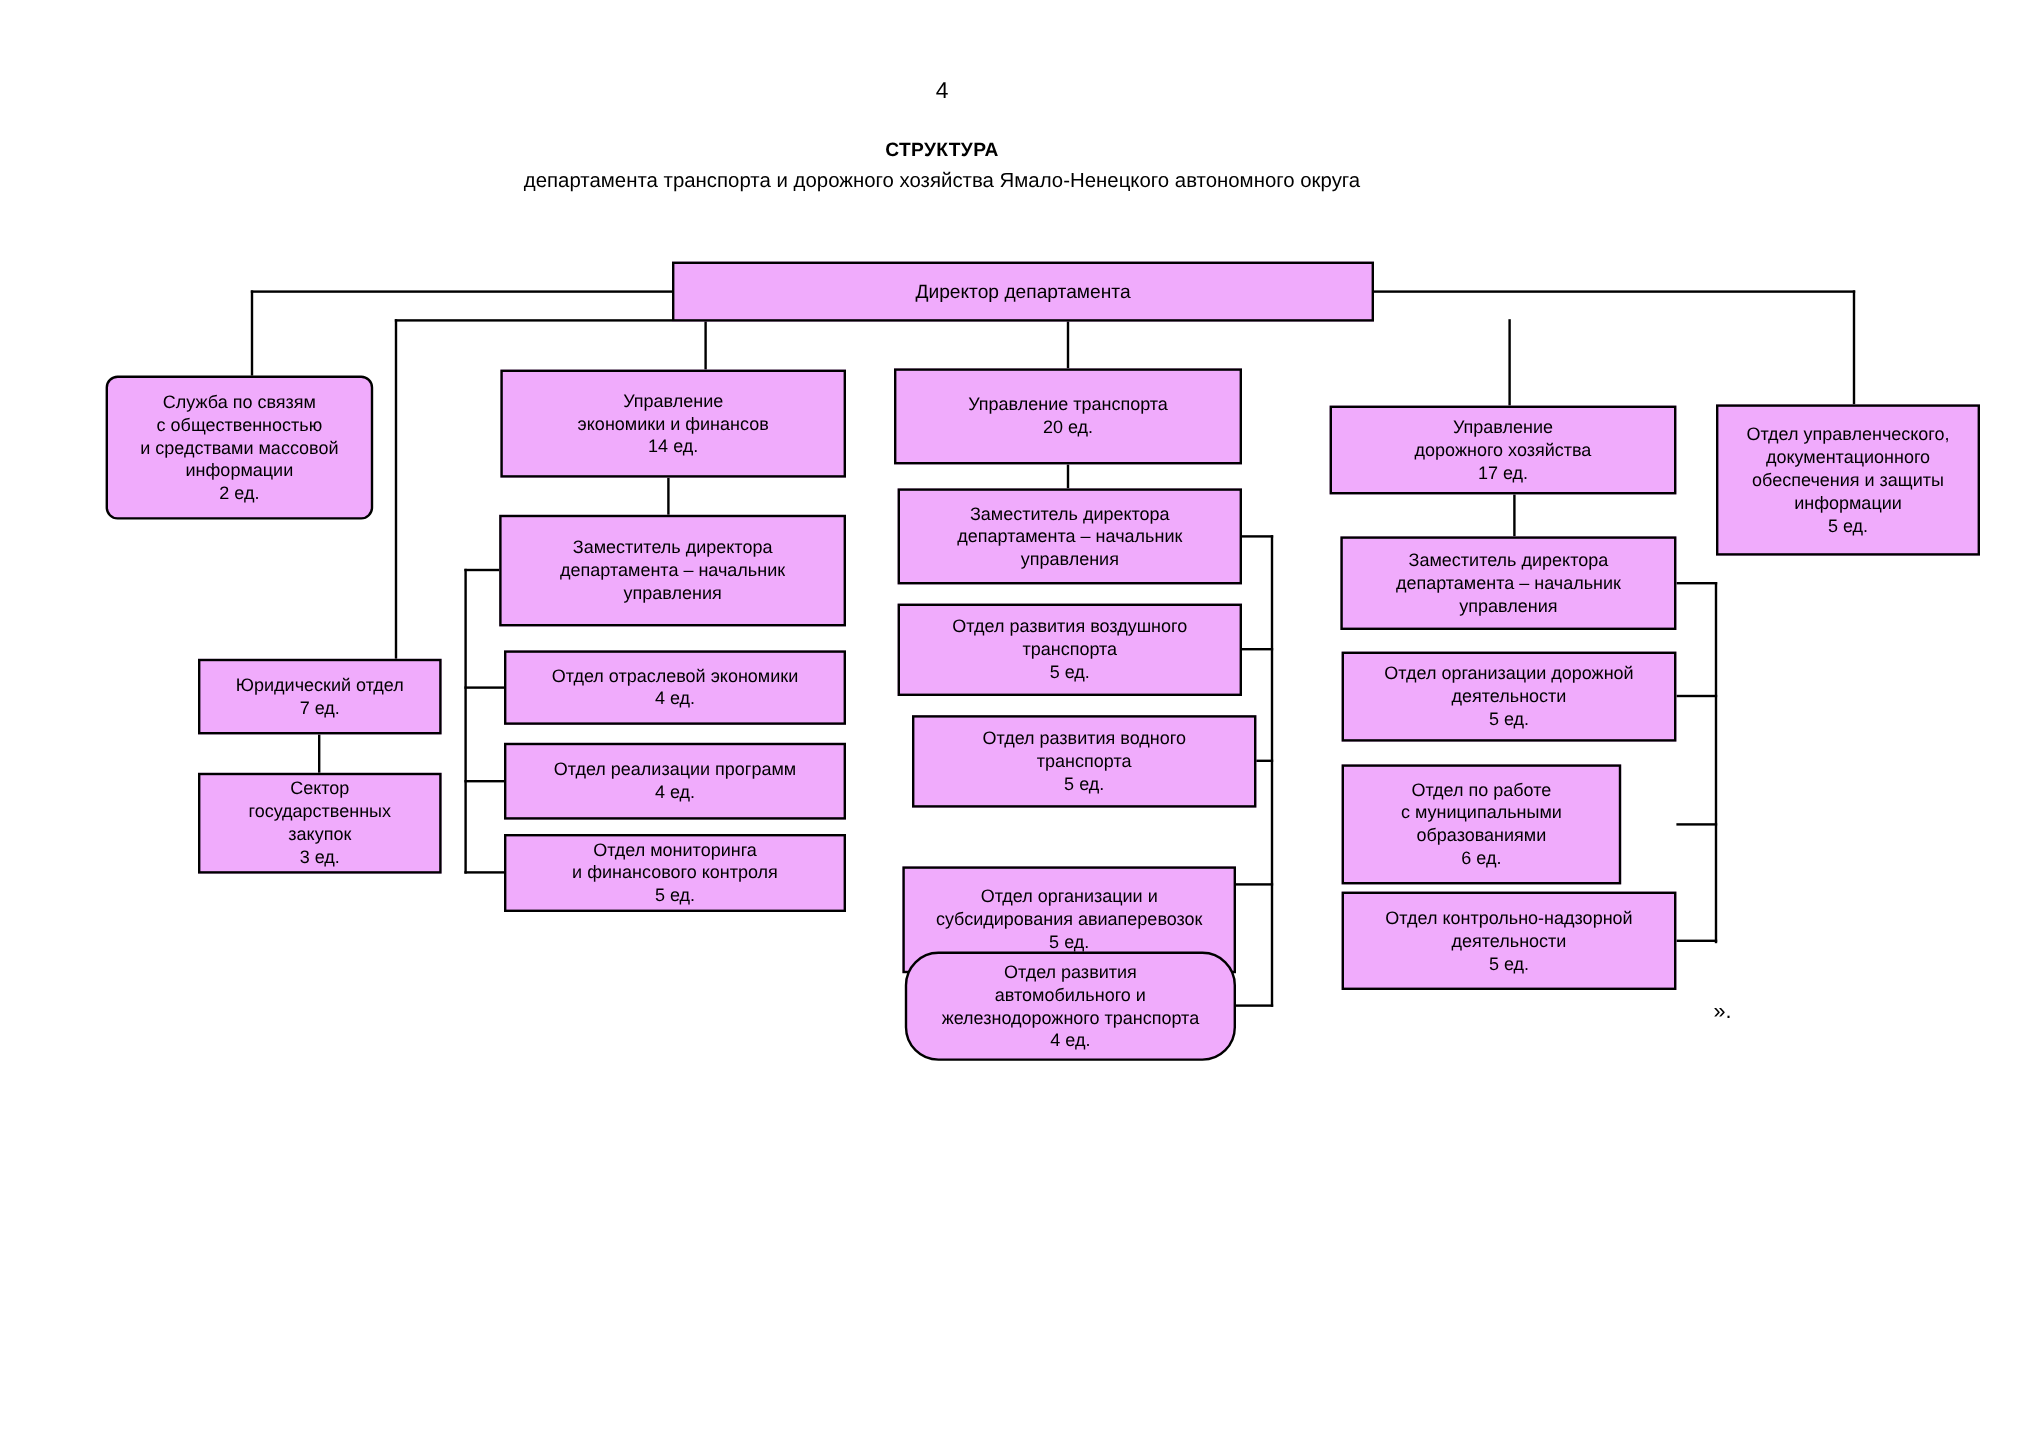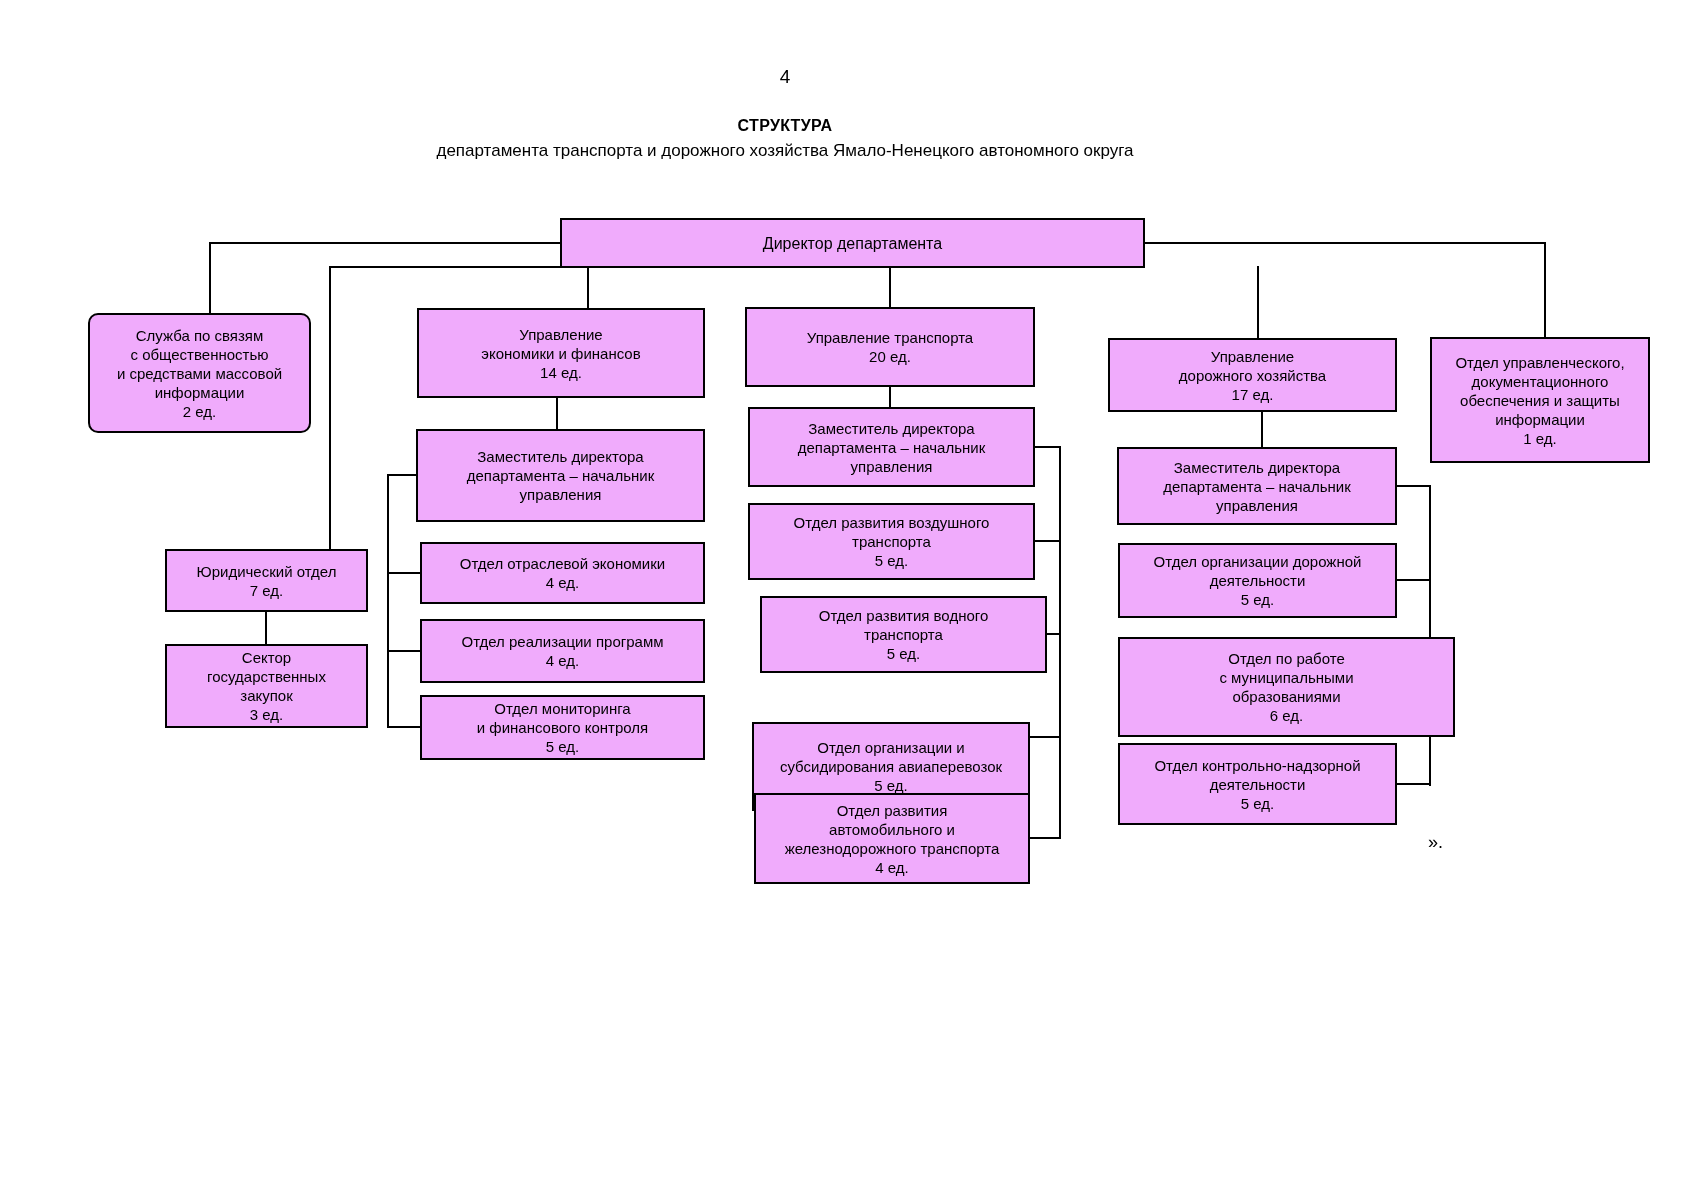--- a/index.html
+++ b/index.html
@@ -133,43 +133,43 @@
 управления</div>
   <div class="node" style="left:748px;  top:503px; width:287px; height:77px;">Отдел развития воздушного
 транспорта
 5 ед.</div>
   <div class="node" style="left:748px;  top:596px; width:287px; height:77px;margin-left:12px;">Отдел развития водного
 транспорта
 5 ед.</div>
   <div class="node" style="left:752px;  top:693px; width:278px; height:89px;margin-top:29px;">Отдел организации и
 субсидирования авиаперевозок
 5 ед.</div>
-  <div class="node" style="left:754px;  top:793px; width:276px; height:91px;">Отдел развития
+  <div class="node" style="left:754px;  top:793px; width:276px; height:91px;border-radius:28px;">Отдел развития
 автомобильного и
 железнодорожного транспорта
 4 ед.</div>
 
   <div class="node" style="left:1108px; top:338px; width:289px; height:74px;">Управление
 дорожного хозяйства
 17 ед.</div>
   <div class="node" style="left:1117px; top:447px; width:280px; height:78px;">Заместитель директора
 департамента – начальник
 управления</div>
   <div class="node" style="left:1118px; top:543px; width:279px; height:75px;">Отдел организации дорожной
 деятельности
 5 ед.</div>
-  <div class="node" style="left:1118px; top:637px; width:337px; height:100px;">Отдел по работе
+  <div class="node" style="left:1118px; top:637px; width:233px; height:100px;">Отдел по работе
 с муниципальными
 образованиями
 6 ед.</div>
   <div class="node" style="left:1118px; top:743px; width:279px; height:82px;">Отдел контрольно-надзорной
 деятельности
 5 ед.</div>
 
   <div class="node" style="left:1430px; top:337px; width:220px; height:126px;">Отдел управленческого,
 документационного
 обеспечения и защиты
 информации
-1 ед.</div>
+5 ед.</div>
 
   <div class="closing">».</div>
 
 </div>
 
 </body></html>

